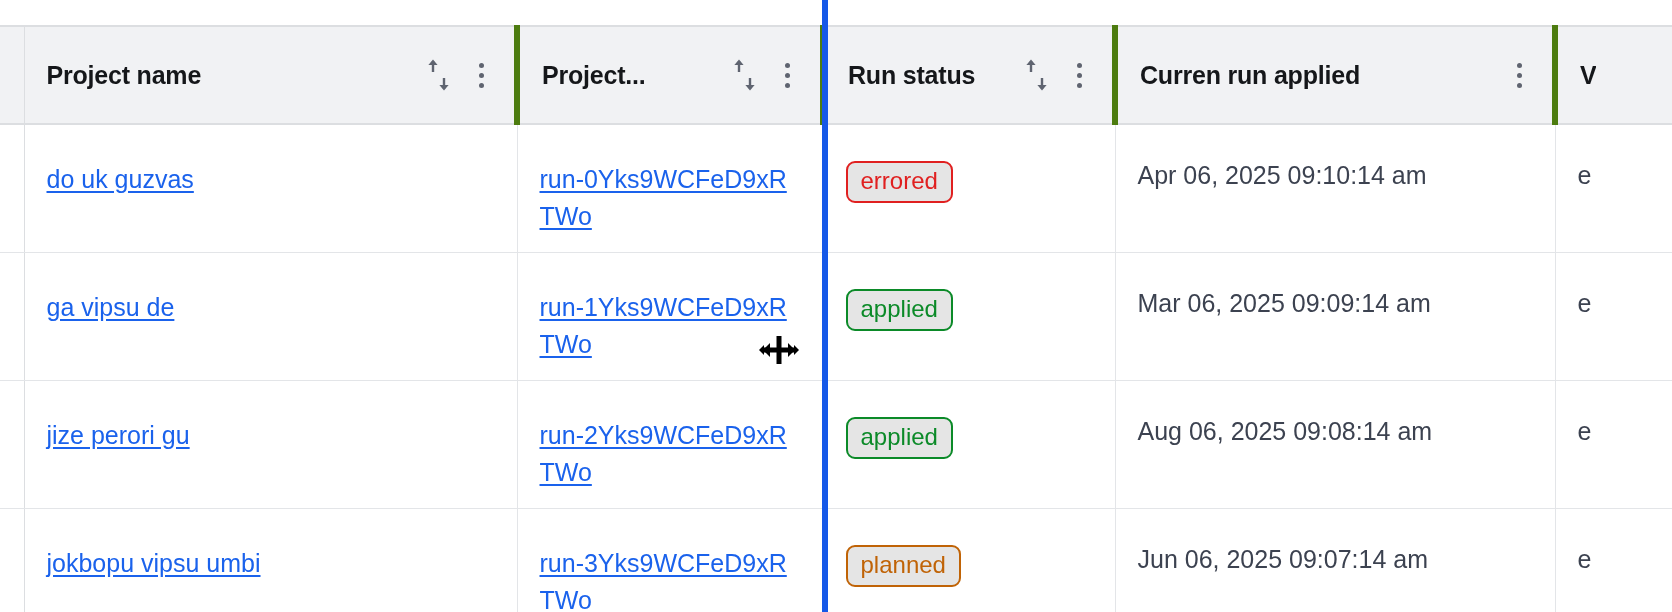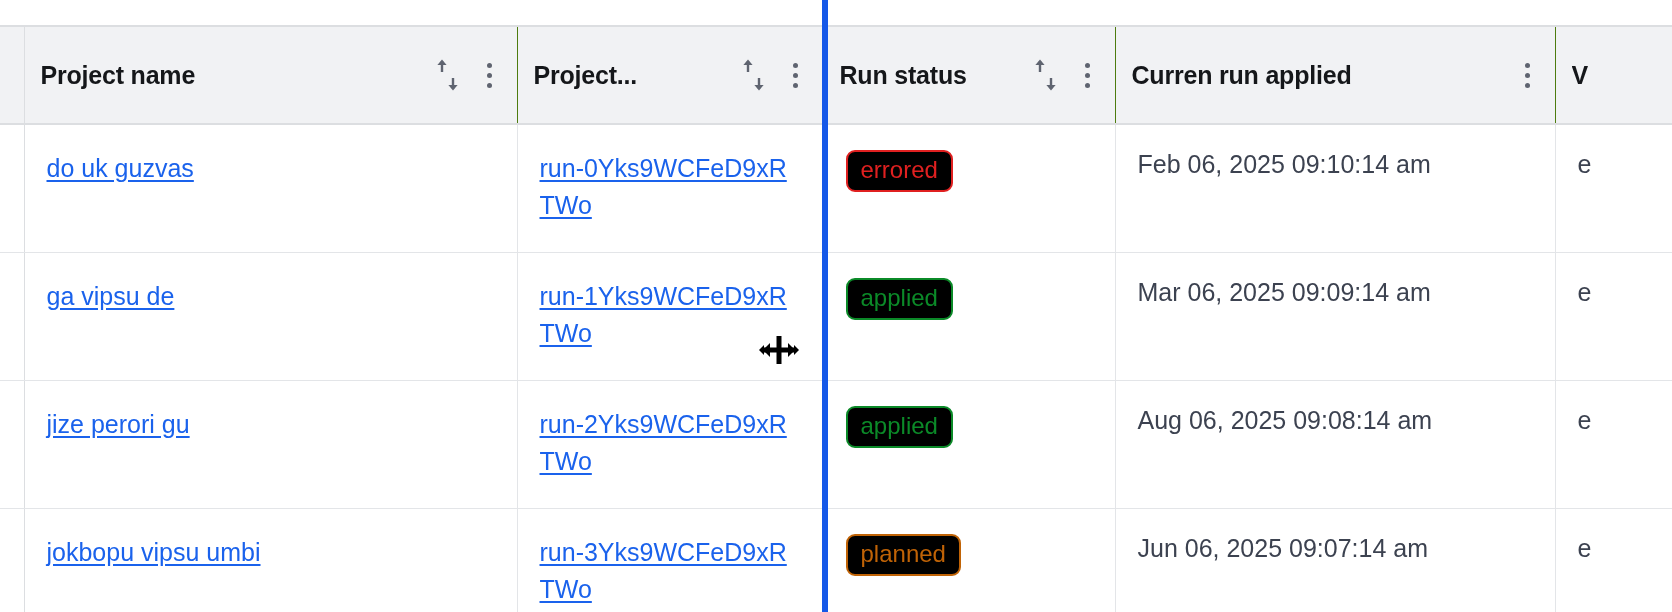--- a/index.html
+++ b/index.html
@@ -26,23 +26,23 @@
     border-collapse: collapse;
     table-layout: fixed;
     width: 1810px;
     background: #ffffff;
   }
   
   thead tr { background: #f1f2f4; }
   thead th {
     background: #f1f2f4;
     height: 98px;
-    padding: 0 16px;
+    padding: 0 22px;
     border-bottom: 2px solid #dcdee1;
-    border-right: 1px solid #4d7c0f;
+    border-right: 6px solid #4d7c0f;
     border-top: 2px solid #dcdee1;
     vertical-align: middle;
     text-align: left;
     font-weight: 700;
     font-size: 25px;
     color: #15171a;
     white-space: nowrap;
     overflow: hidden;
   }
   th.gutter, td.gutter {
@@ -79,21 +79,21 @@
     align-items: center; justify-content: center;
     gap: 5px; cursor: pointer;
   }
   .kebab i {
     width: 5px; height: 5px; border-radius: 50%;
     background: #5f6470; display: block;
   }
   
   tbody td {
     height: 128px;
-    padding: 1px 22px;
+    padding: 12px 22px;
     border-bottom: 1px solid #e3e5e8;
     border-right: 1px solid #e3e5e8;
     vertical-align: top;
     font-size: 25px;
     color: #2b2f36;
     background: #ffffff;
   }
   tbody td .cellpad { padding-top: 24px; }
   a.link {
     color: #1a62ec;
@@ -109,21 +109,21 @@
     font-size: 25px;
     white-space: nowrap;
   }
   .badge {
     display: inline-block;
     border: 2px solid currentColor;
     border-radius: 9px;
     padding: 5px 13px 7px;
     font-size: 24px;
     line-height: 1.1;
-    background: #000000;
+    background: #e5e5e5;
     white-space: nowrap;
   }
   .badge.errored { color: #e02020; }
   .badge.applied { color: #0b8a28; }
   .badge.planned { color: #c06306; text-align: center; }
   
   .resize-line {
     position: absolute;
     top: 0;
     width: 6px;
@@ -236,21 +236,21 @@
             <td>
               <div class="cellpad"><a class="link">do uk guzvas</a></div>
             </td>
             <td>
               <div class="cellpad"><a class="link">run-0Yks9WCFeD9xRTWo</a></div>
             </td>
             <td>
               <div class="cellpad"><span class="badge errored">errored</span></div>
             </td>
             <td>
-              <div class="cellpad"><span class="ts">Feb 06, 2025 09:10:14 am</span></div>
+              <div class="cellpad"><span class="ts">Apr 06, 2025 09:10:14 am</span></div>
             </td>
             <td>
               <div class="cellpad"><span class="ts">e</span></div>
             </td>
           </tr>
           <tr>
             <td class="gutter"></td>
             <td>
               <div class="cellpad"><a class="link">ga vipsu de</a></div>
             </td>

